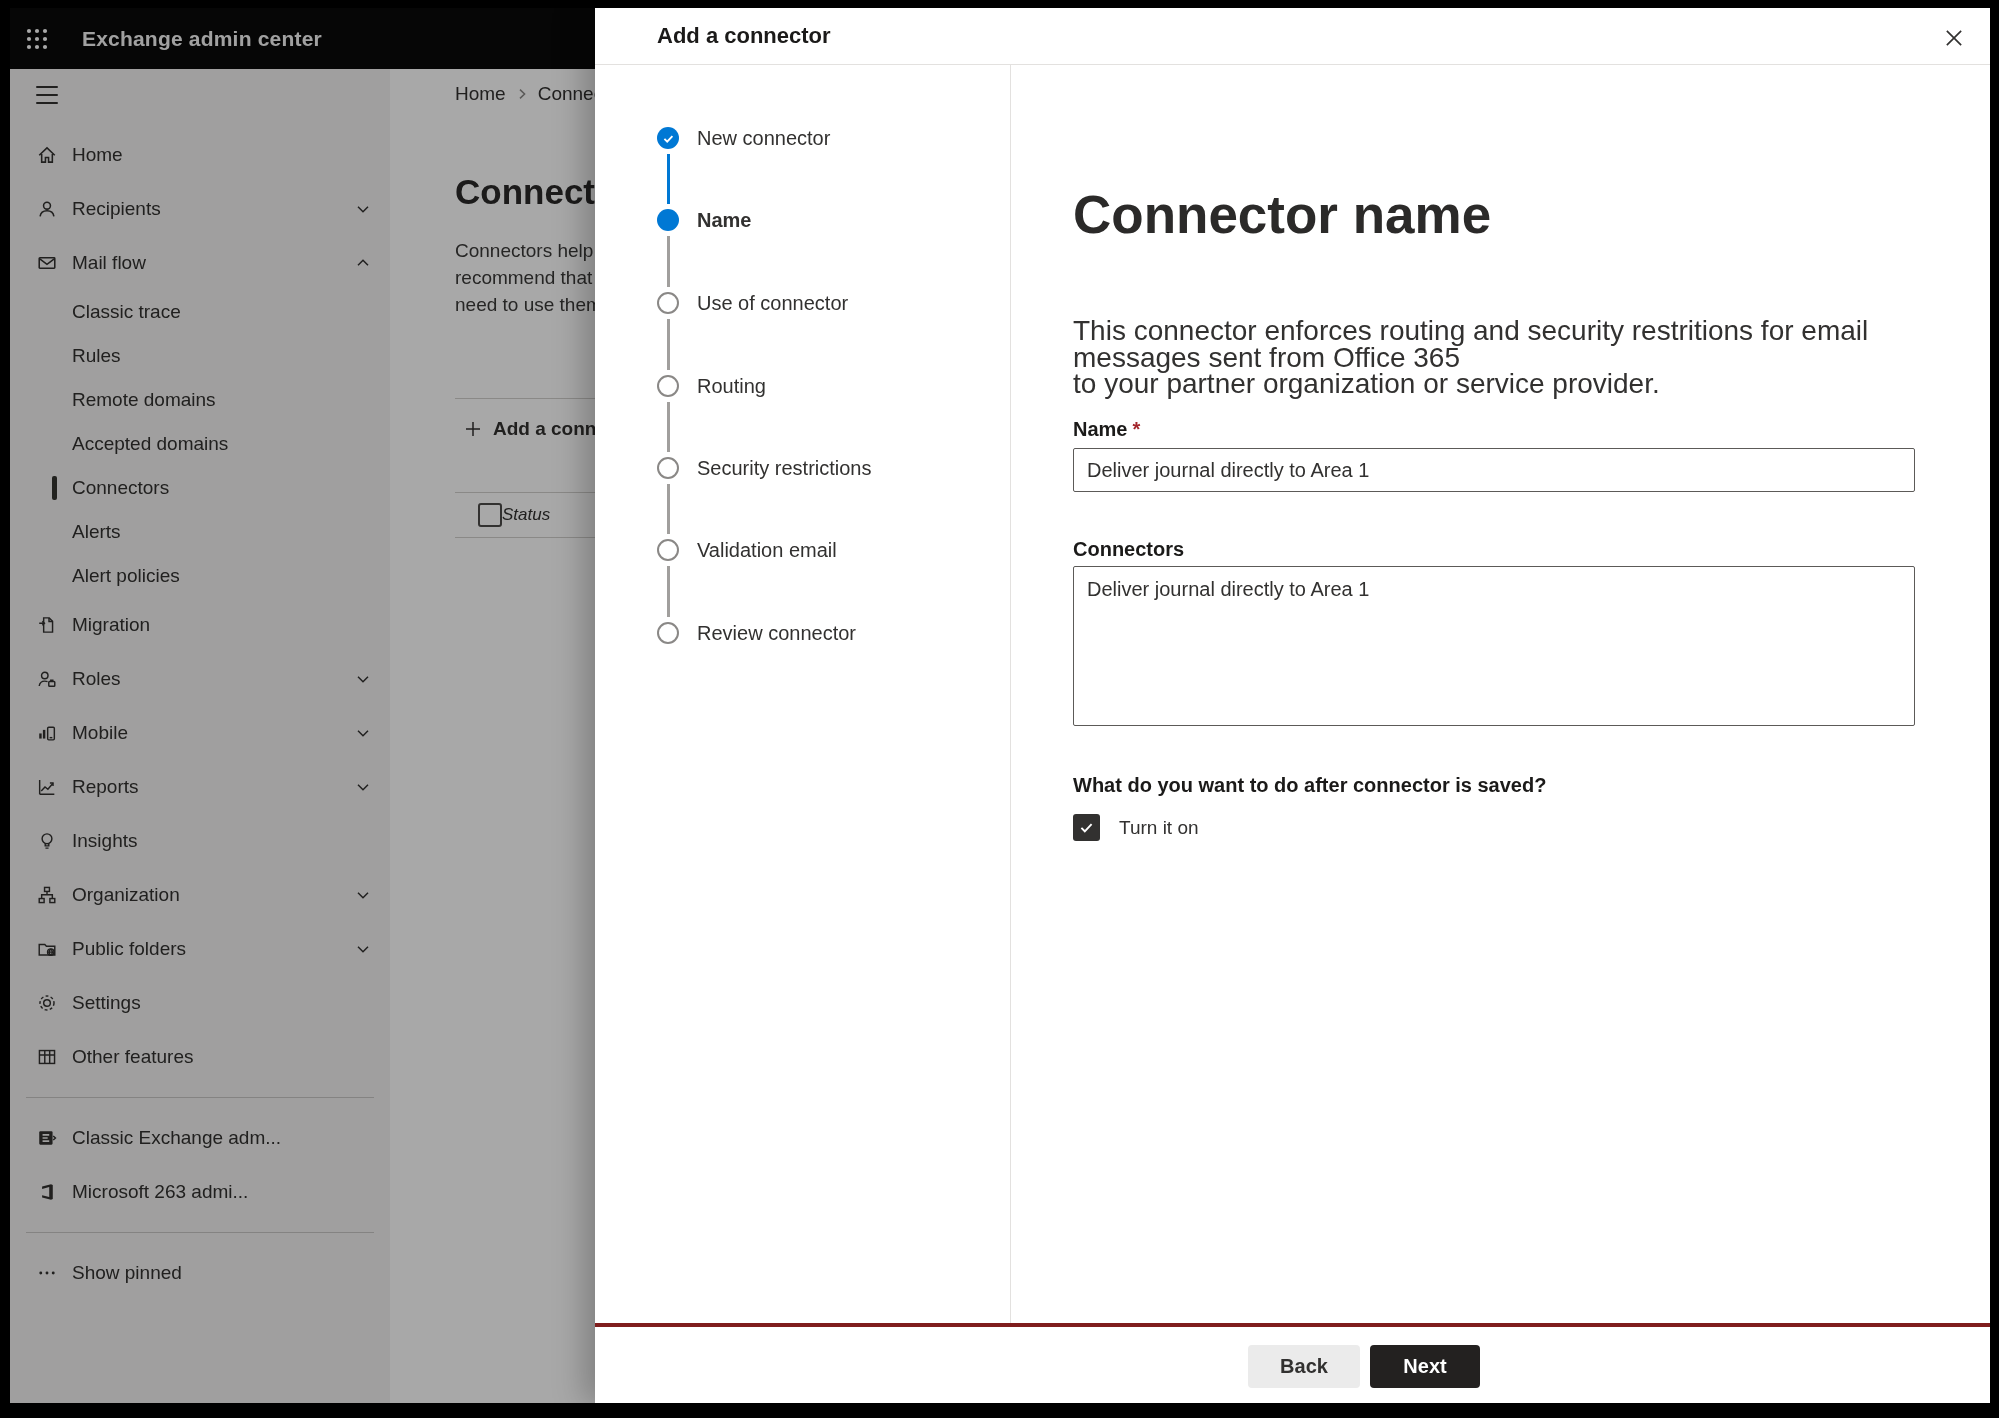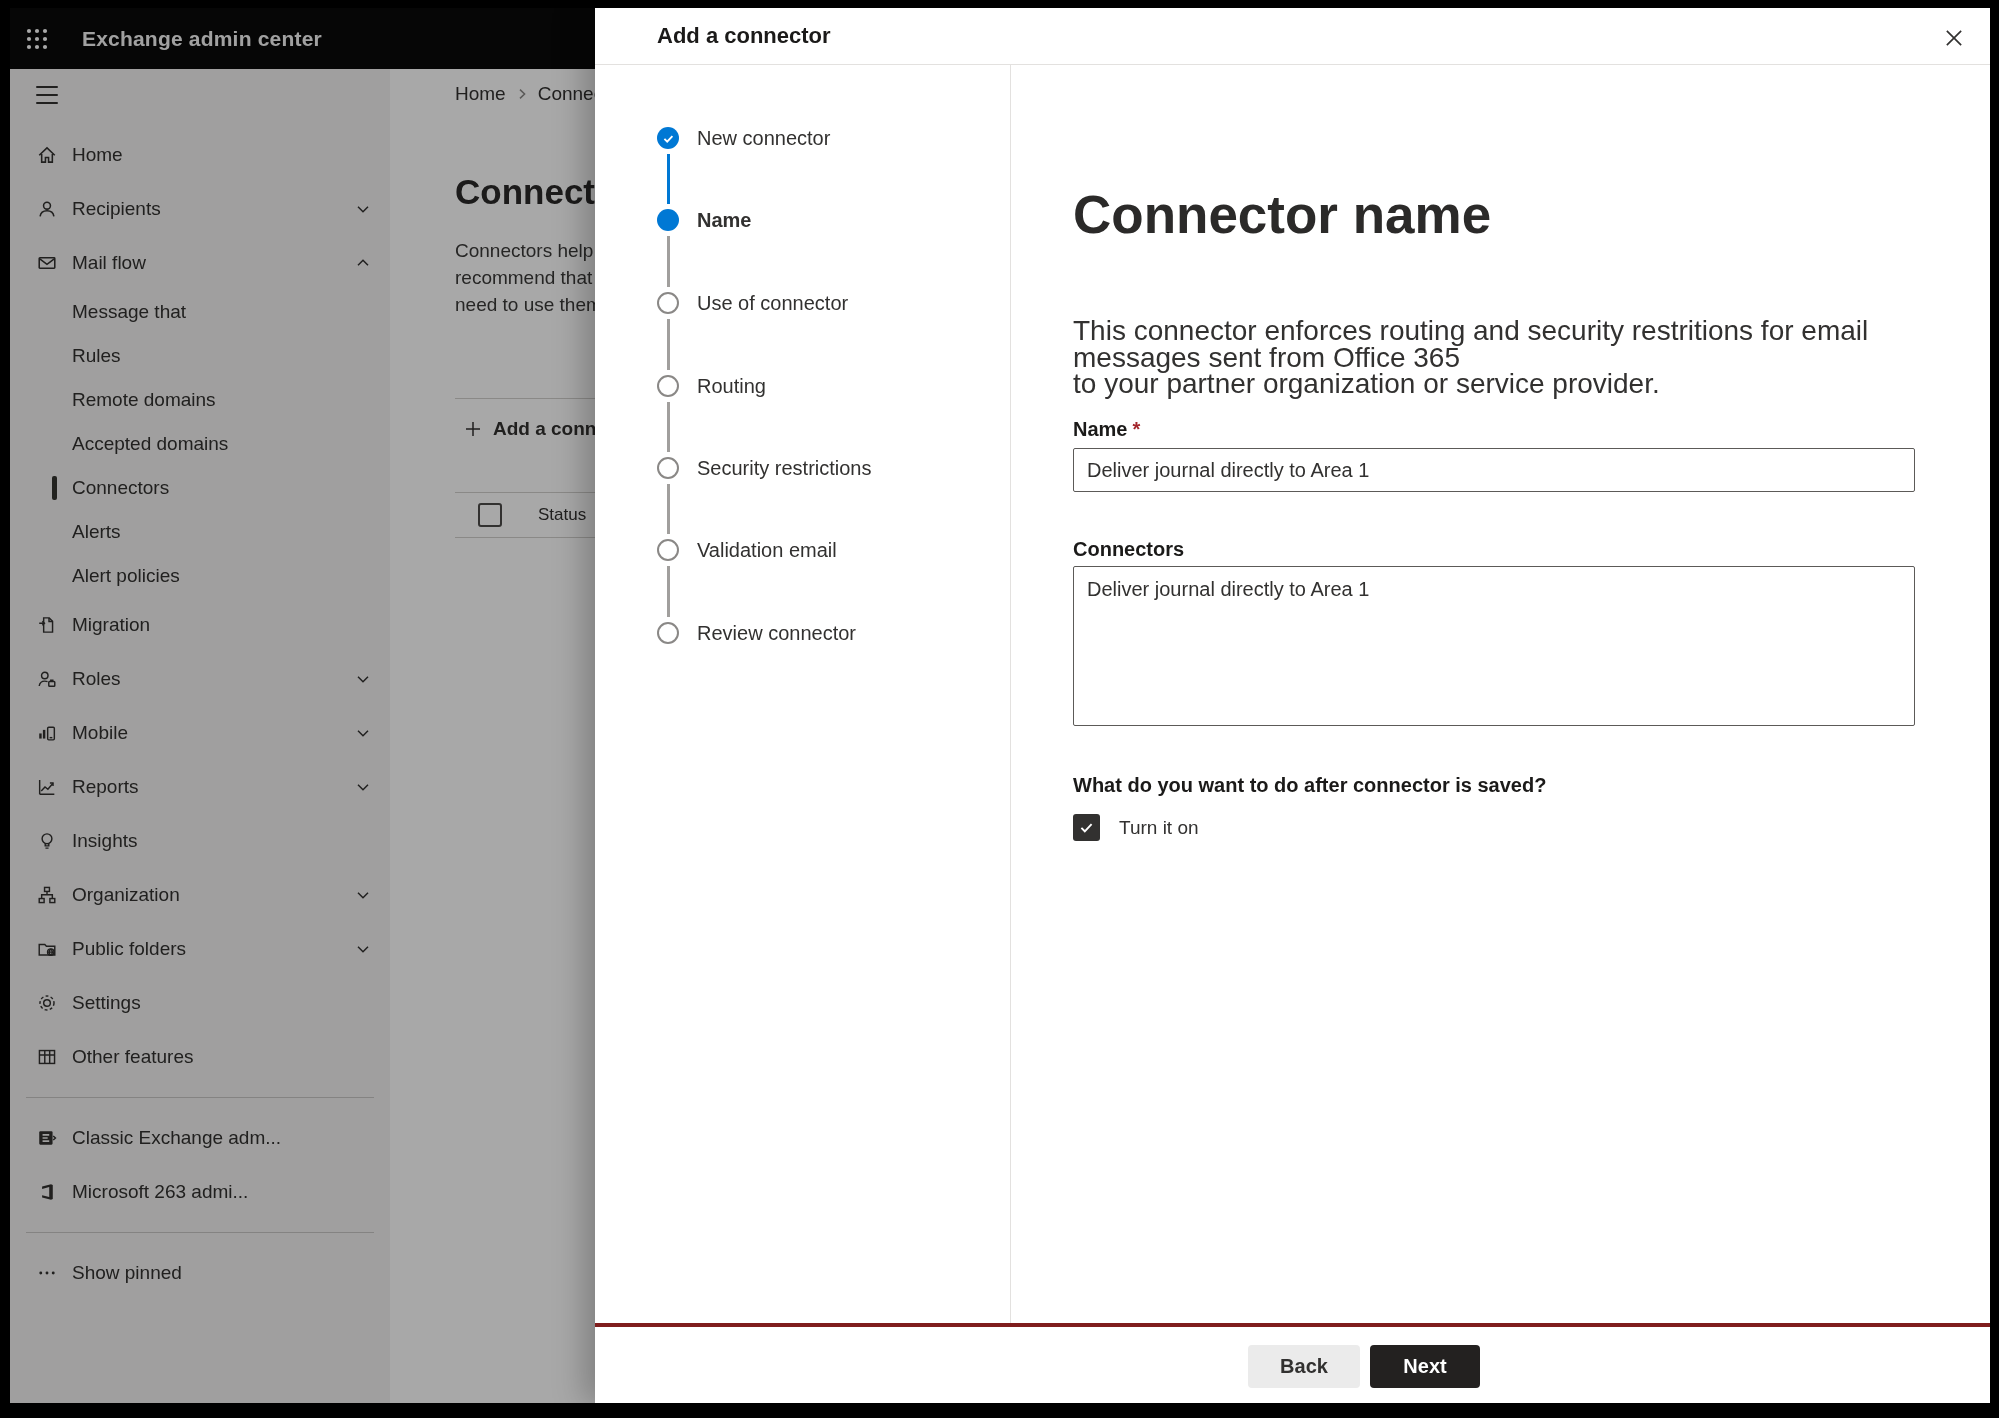--- a/index.html
+++ b/index.html
@@ -49,21 +49,21 @@
   .page-div1 { position:absolute; left:65px; top:329px; width:900px; height:1px; background:#d2d0ce; }
   .addbtn { position:absolute; left:63px; top:341px; height:38px; display:flex;
     align-items:center; gap:10px; padding:0 10px; cursor:pointer; white-space:nowrap; }
   .addbtn .txt { font-size:19px; font-weight:600; color:#323130; }
   .thead-top { position:absolute; left:65px; top:423px; width:900px; height:1px; background:#d2d0ce; }
   .thead-bot { position:absolute; left:65px; top:468px; width:900px; height:1px; background:#d2d0ce; }
   .thead-row { position:absolute; left:65px; top:423px; width:900px; height:45px;
     display:flex; align-items:center; }
   .rowcheck { width:24px; height:24px; border:2px solid #4d4b49; border-radius:3px;
     background:transparent; margin-left:23px; cursor:pointer; }
-  .status-h { margin-left:36px; font-size:17px; color:#323130; cursor:pointer; }
+  .status-h { font-size:17px; color:#323130; cursor:pointer;font-style:italic; }
 
   
   .overlay { position:absolute; inset:0; background:rgba(0,0,0,0.34); z-index:40; }
   .modal { position:absolute; left:585px; top:0; right:0; bottom:0; background:#fff; z-index:50;
     box-shadow:-10px 0 30px rgba(0,0,0,.25); }
   .modal-header { position:absolute; left:0; top:0; right:0; height:57px;
     border-bottom:1px solid #e3e1df; }
   .modal-title { position:absolute; left:62px; top:0; line-height:56px; font-size:22px;
     font-weight:700; color:#1b1a19; white-space:nowrap; }
   .close-btn { position:absolute; right:24px; top:18px; width:24px; height:24px;
@@ -180,21 +180,21 @@
         </span>
         <span class="lbl">Mail flow</span>
         <span class="chev">
           <svg width="18" height="18" viewBox="0 0 18 18" fill="none" stroke="#323130" stroke-width="1.5">
               <path d="M4 11.2l5-5 5 5"></path>
             </svg>
         </span>
       </div>
 
       <div class="srow sub">
-        <span class="lbl">Message that</span>
+        <span class="lbl">Classic trace</span>
       </div>
       <div class="srow sub">
         <span class="lbl">Rules</span>
       </div>
       <div class="srow sub">
         <span class="lbl">Remote domains</span>
       </div>
       <div class="srow sub">
         <span class="lbl">Accepted domains</span>
       </div>

